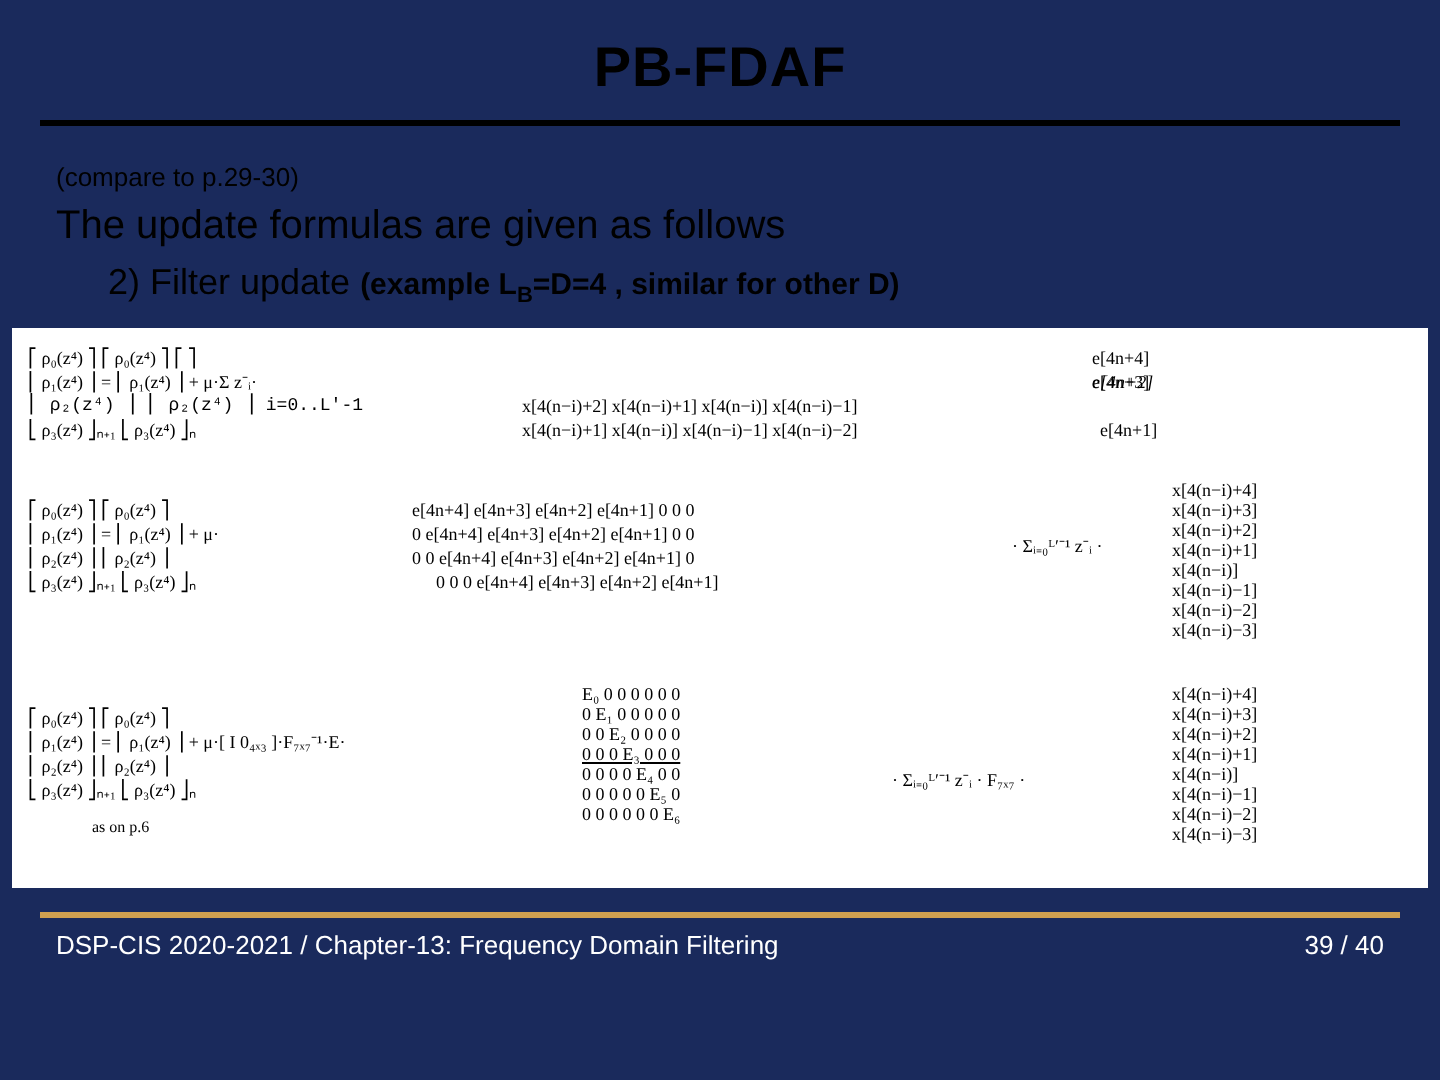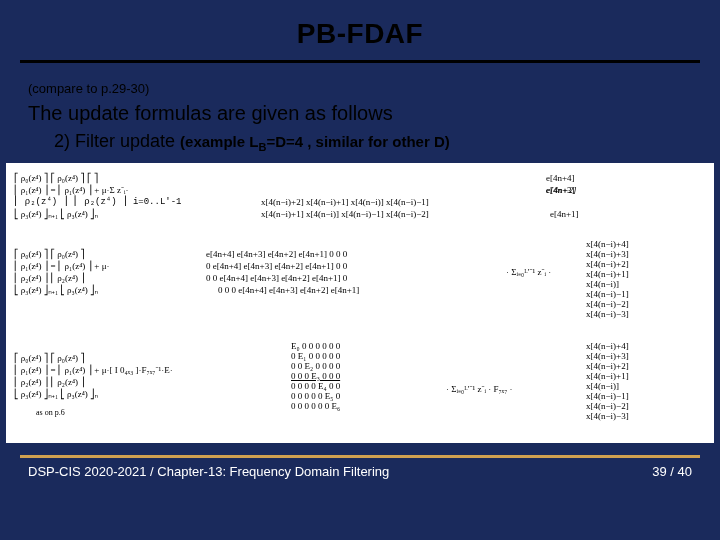--- a/index.html
+++ b/index.html
@@ -60,21 +60,21 @@
   .eq {
     position: absolute;
     font-size: 9px;
     color: #000;
     line-height: 1.25;
     white-space: nowrap;
     text-align: center;
   }
   .hint {
     position: absolute;
-    left: 2px;
+    left: 12px;
     bottom: 26px;
     font-size: 8px;
     color: #000;
     padding-left: 28px;
   }
   .footer-rule {
     border: 0;
     border-top: 3px solid #d0a050;
     margin: 12px 20px 6px;
   }

